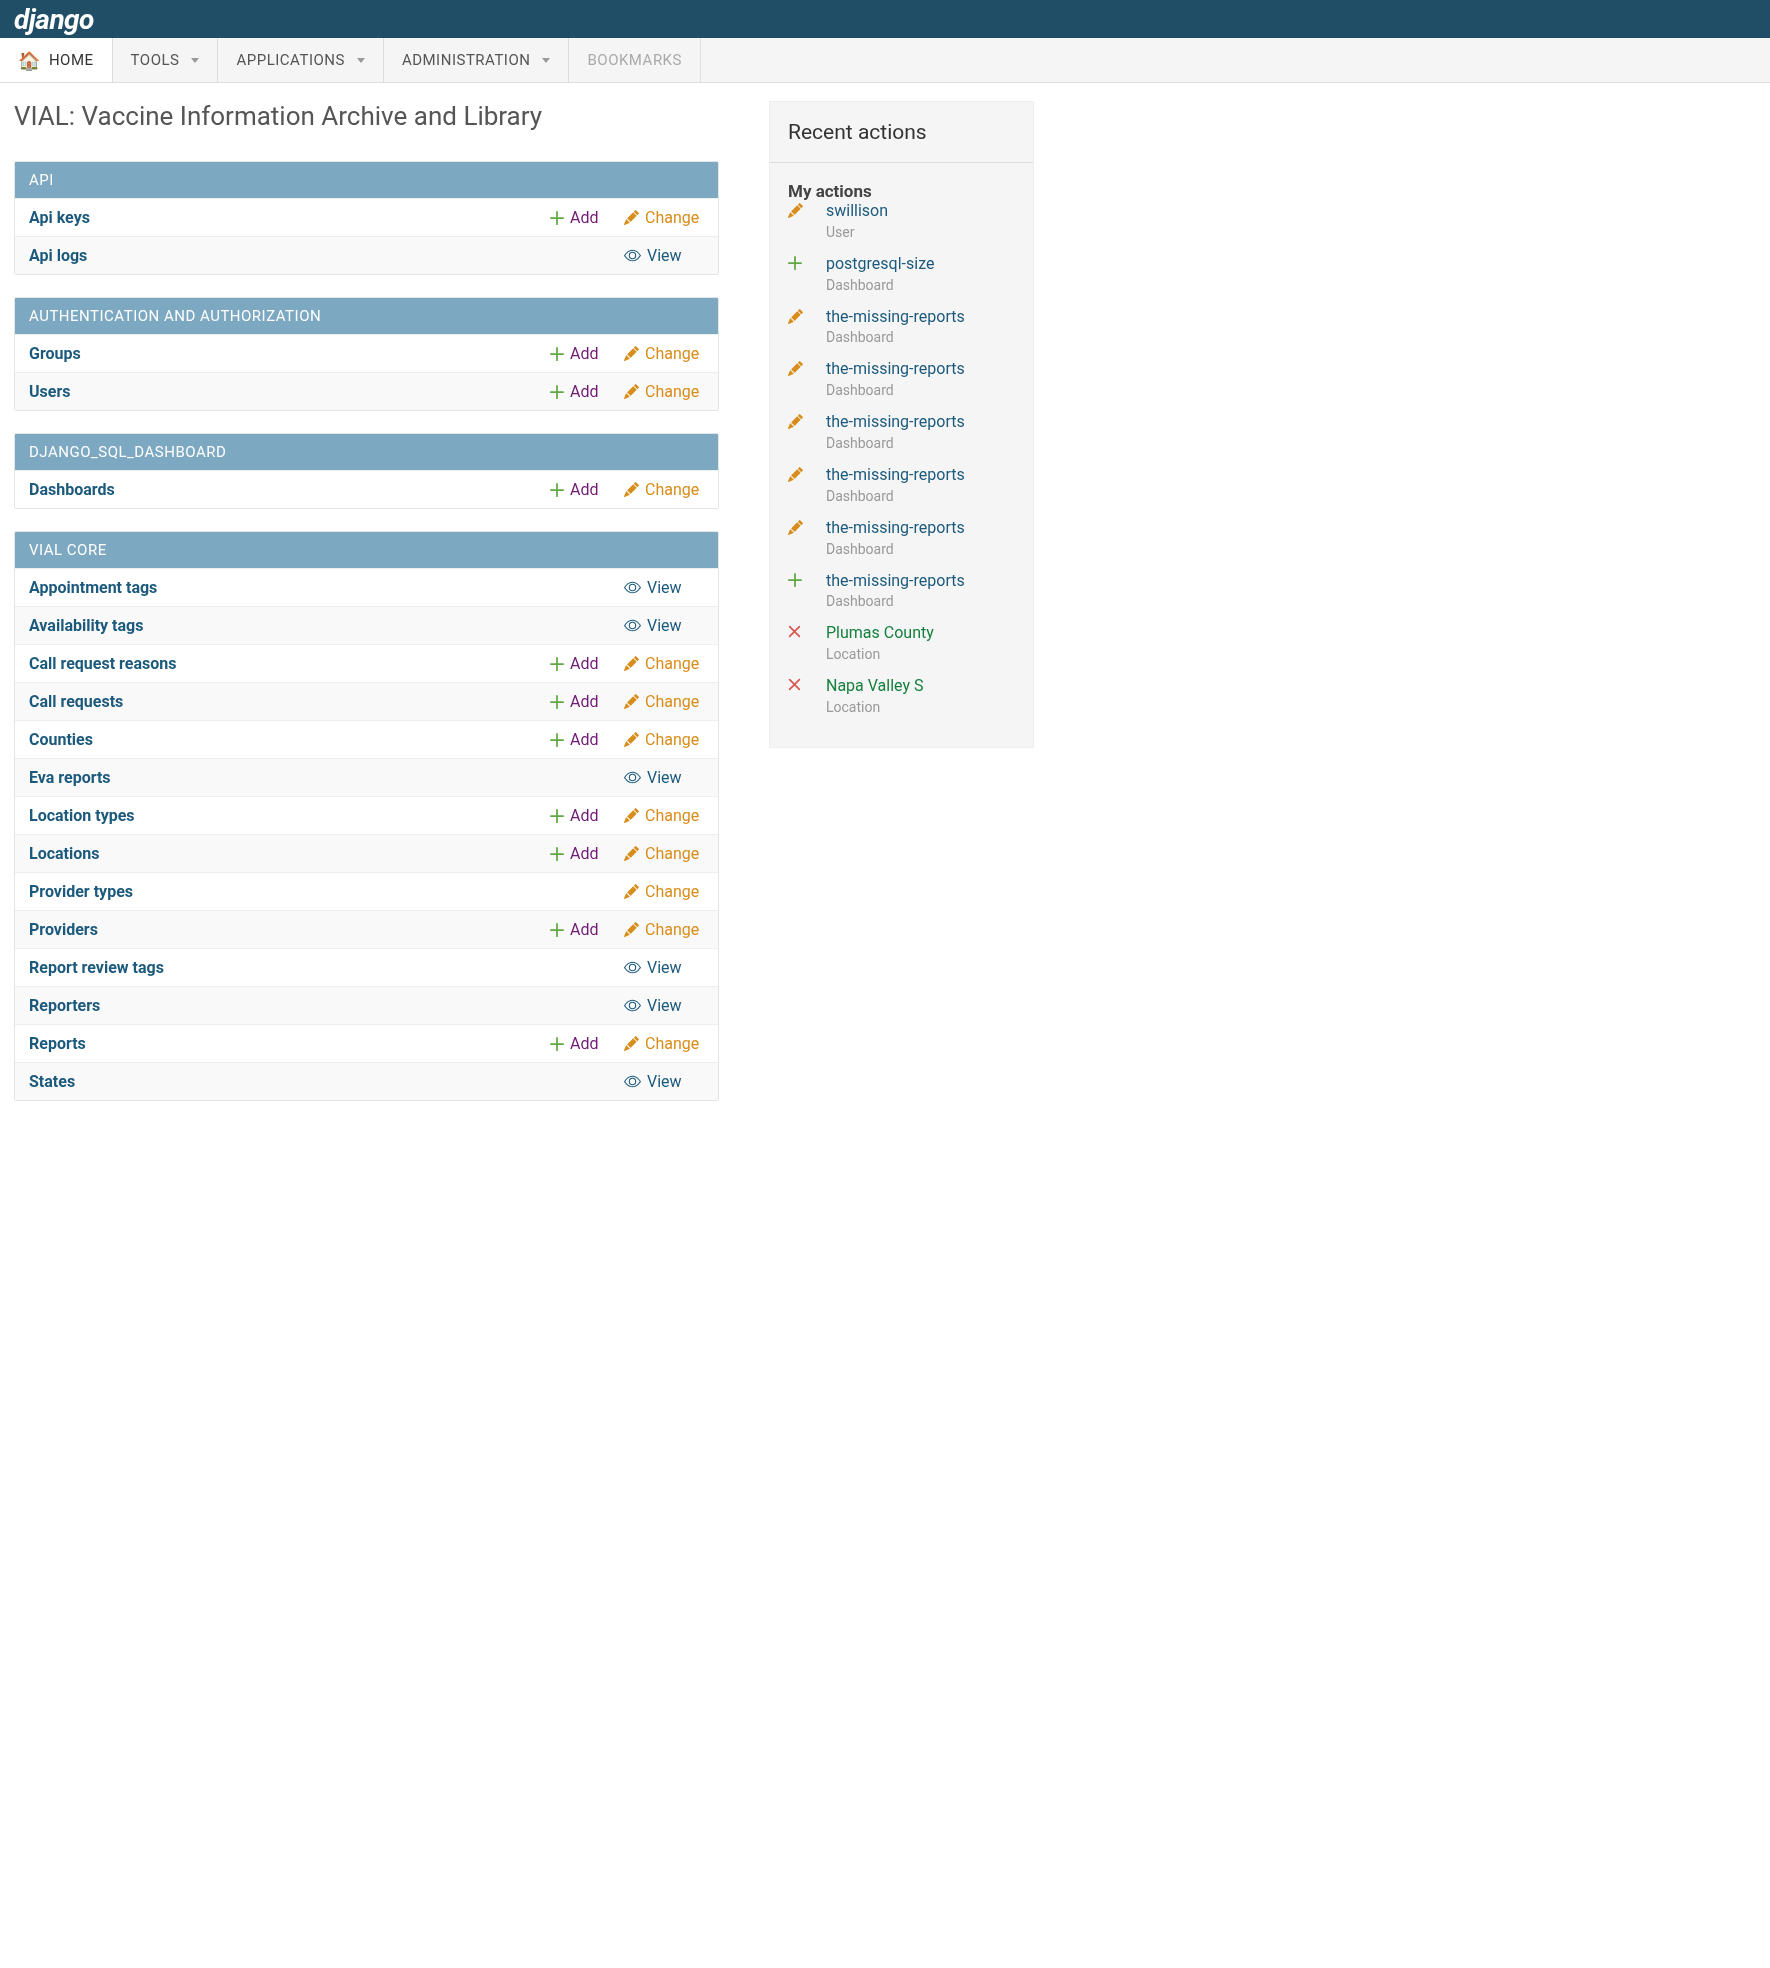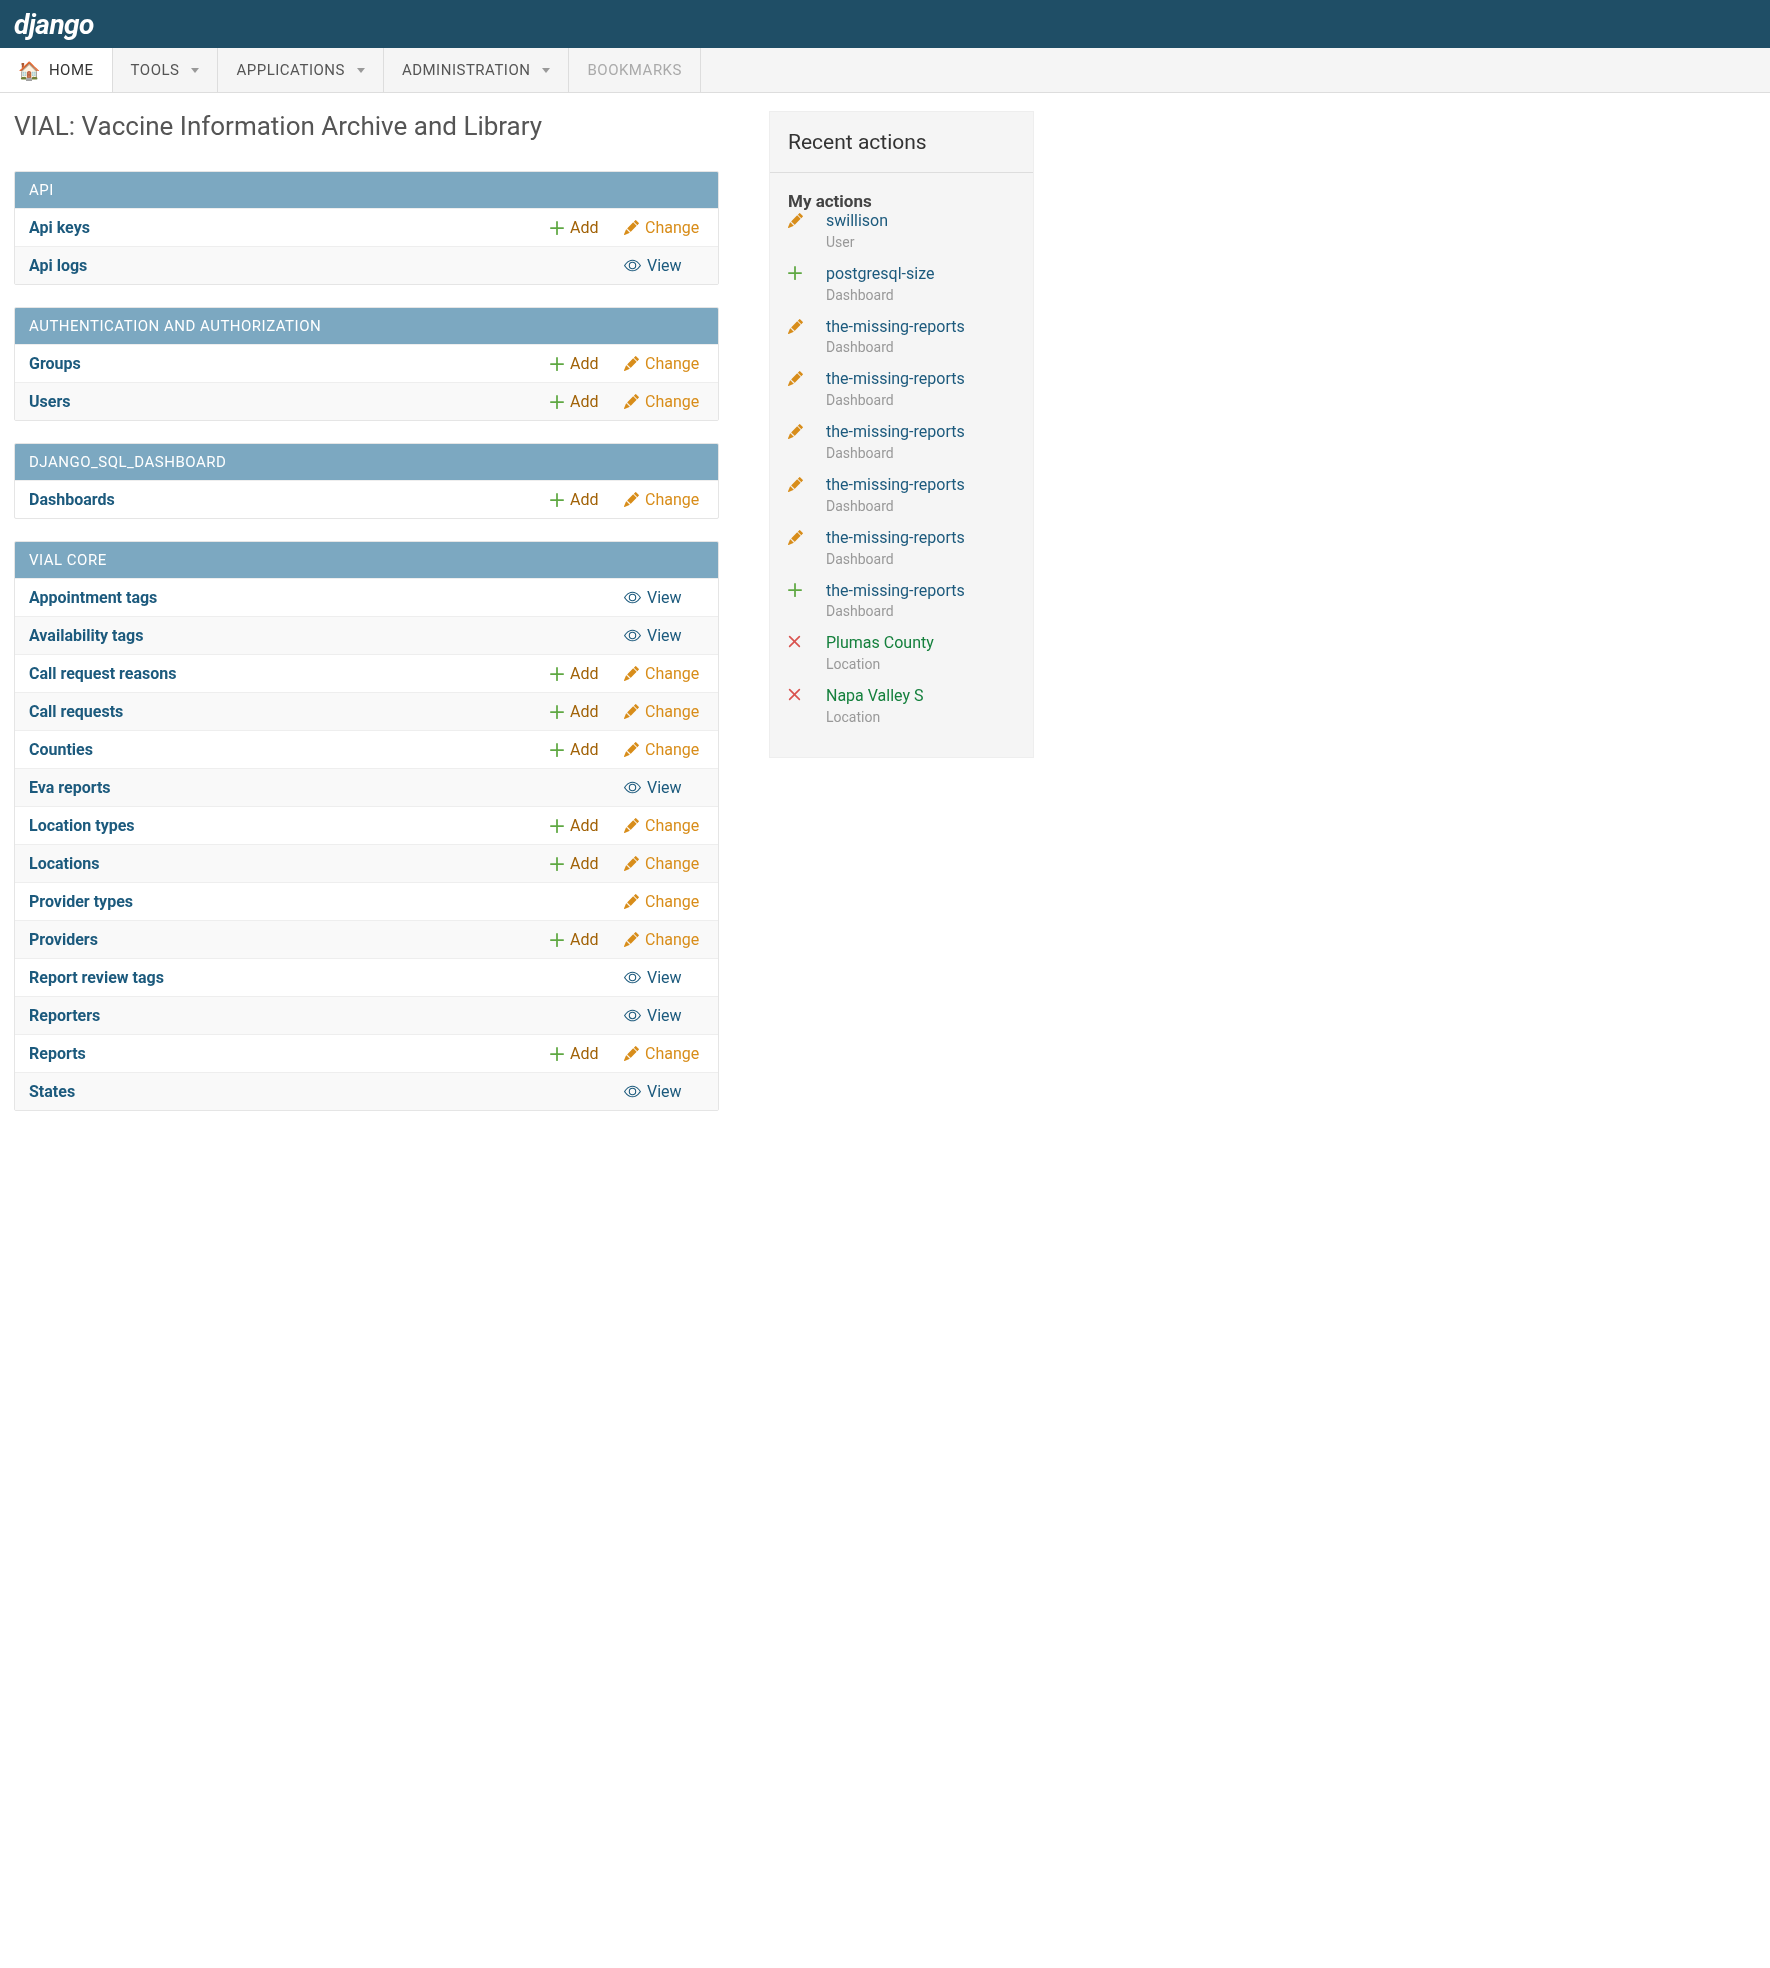--- a/index.html
+++ b/index.html
@@ -1,35 +1,35 @@
 <!DOCTYPE html>
 <html><head>
 <meta charset="utf-8">
 <style>
 * { box-sizing: border-box; margin: 0; padding: 0; }
 body { font-family: -apple-system, BlinkMacSystemFont, "Segoe UI", Roboto, sans-serif; background: #fff; color: #333; font-size: 16px; }
-.header-bar { background: #1f4e66; height: 48px; display: flex; align-items: center; padding: 0 14px; }
+.header-bar { background: #1f4e66; height: 38px; display: flex; align-items: center; padding: 0 14px; }
 .logo { color: #fff; font-size: 28px; font-weight: 700; font-style: italic; letter-spacing: -0.5px; }
 .nav-bar { background: #f5f5f5; border-bottom: 1px solid #ddd; display: flex; height: 45px; }
 .nav-item { display: flex; align-items: center; padding: 0 18px; border-right: 1px solid #ddd; font-size: 15px; color: #555; cursor: pointer; gap: 8px; letter-spacing: 0.5px; }
 .nav-item.active { background: #fff; color: #333; }
 .nav-item.disabled { color: #aaa; }
 .home-icon { font-size: 18px; }
 .chevron-small { width: 0; height: 0; border-left: 4px solid transparent; border-right: 4px solid transparent; border-top: 5px solid #999; margin-left: 4px; }
 .page-content { padding: 18px 14px; display: flex; gap: 50px; }
 .left-col { flex: 0 0 705px; }
 .right-col { flex: 0 0 265px; }
 .page-title { font-size: 26px; font-weight: 400; color: #555; margin-bottom: 30px; }
 .app-section { margin-bottom: 22px; border: 1px solid #e5e5e5; border-radius: 2px; overflow: hidden; }
 .app-header { background: #7ca8c1; color: #fff; padding: 9px 14px; font-size: 15px; letter-spacing: 0.5px; font-weight: 400; }
 .model-row { display: flex; align-items: center; padding: 9px 14px; border-top: 1px solid #eee; }
 .model-row:nth-child(odd) { background: #f9f9f9; }
 .model-name { flex: 1; color: #1c5a7d; font-weight: 700; font-size: 16px; }
 .action-link { display: flex; align-items: center; gap: 6px; font-size: 16px; min-width: 80px; }
-.action-add { color: #a16207; margin-right: 2px; }
+.action-add { color: #701a75; margin-right: 2px; }
 .action-change { color: #d88d1a; }
 .action-view { color: #1c5a7d; }
 .recent-box { background: #f5f5f5; border: 1px solid #eee; padding: 18px; }
 .recent-title { font-size: 21px; font-weight: 400; color: #333; margin-bottom: 18px; }
 .recent-divider { height: 1px; background: #ddd; margin: 0 -18px 18px -18px; }
 .my-actions { font-weight: 700; font-size: 17px; color: #444; }
 .recent-item { display: flex; gap: 22px; margin-bottom: 14px; }
 .recent-icon { width: 16px; flex-shrink: 0; padding-top: 2px; }
 .recent-text { flex: 1; }
 .recent-name { color: #1c5a7d; font-size: 16px; line-height: 1.3; }

